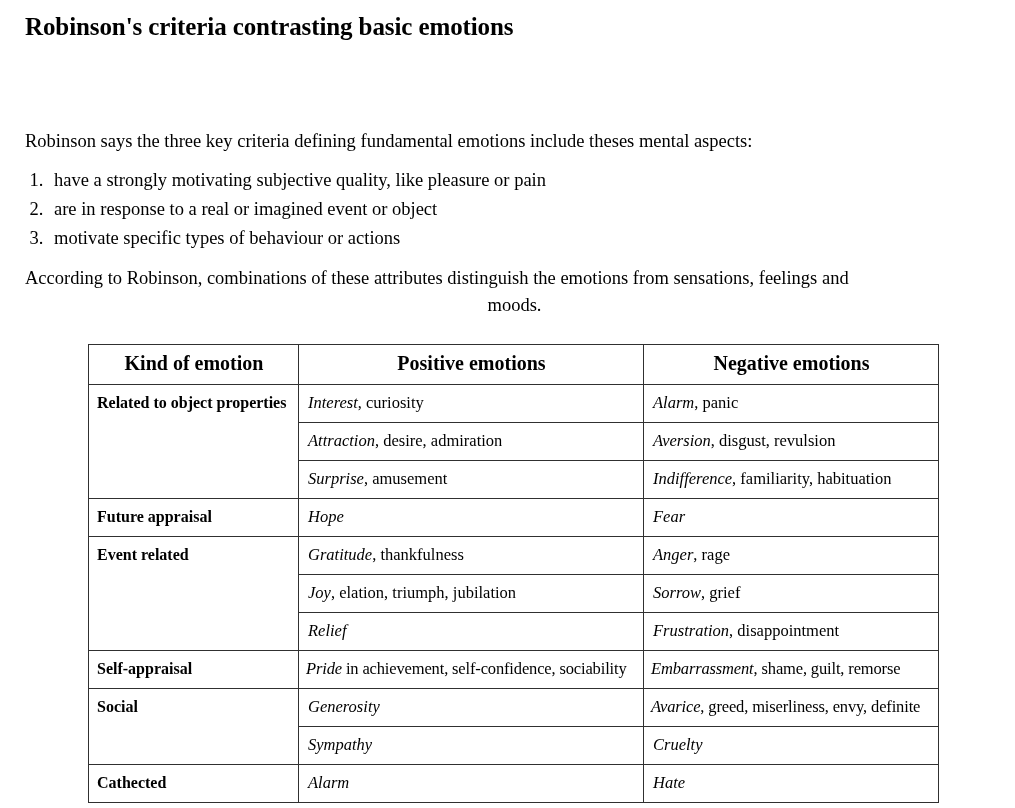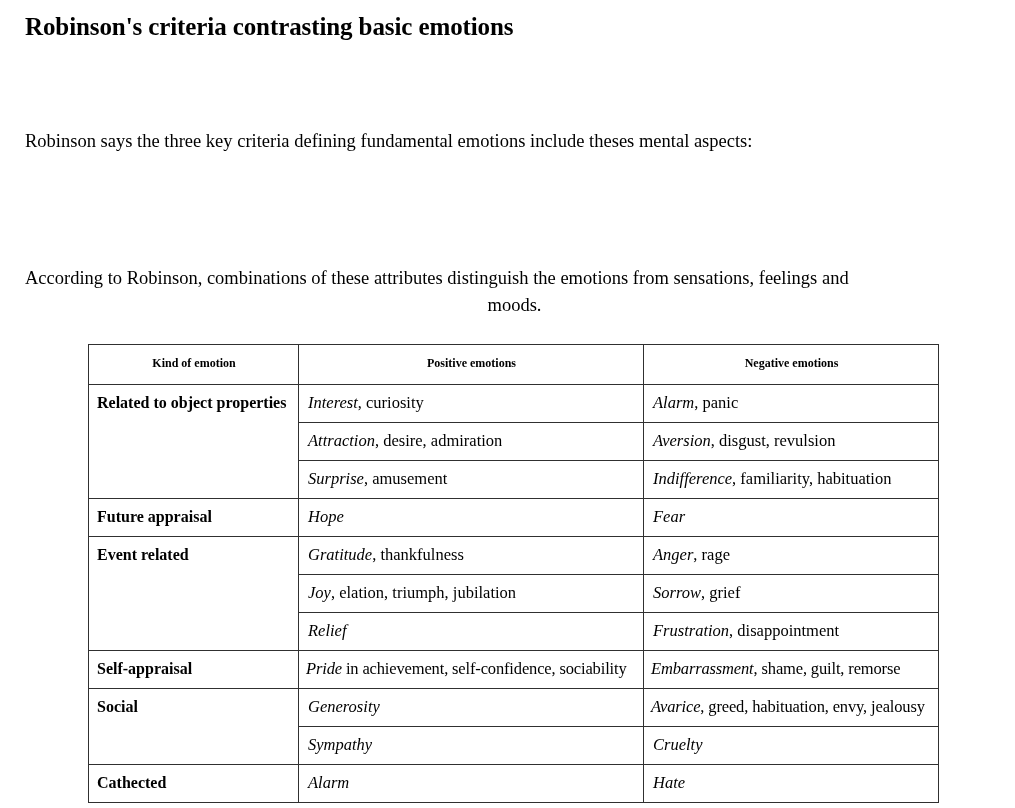--- a/index.html
+++ b/index.html
@@ -100,21 +100,21 @@
     vertical-align: top;
     padding: 7px 7px 7px 8px;
     height: 23px;
     line-height: 21px;
     overflow: hidden;
     white-space: nowrap;
   }
   table.emotions-table th {
     text-align: center;
     font-weight: bold;
-    font-size: 12px;
+    font-size: 20px;
     padding-top: 8px;
     padding-bottom: 8px;
   }
   table.emotions-table td.kind-cell {
     font-weight: bold;
     text-align: left;
     font-size: 16px;
     padding-left: 8px;
   }
   table.emotions-table td.emotion-cell {
@@ -132,20 +132,25 @@
 </head>
 <body>
 
 <div class="page">
 
   <h1 class="article-title">Robinson's criteria contrasting basic emotions</h1>
 
 
   <p class="para para-criteria">Robinson says the three key criteria defining fundamental emotions include theses mental aspects:</p>
 
+  <ol class="criteria-list">
+    <li>have a strongly motivating subjective quality, like pleasure or pain</li>
+    <li>are in response to a real or imagined event or object</li>
+    <li>motivate specific types of behaviour or actions</li>
+  </ol>
 
   <p class="para para-according"><span>According to Robinson, combinations of these attributes distinguish the emotions from sensations, feelings and</span><span class="lastline">moods.</span></p>
 
   <table class="emotions-table">
     <colgroup>
       <col class="c1">
         <col class="c2">
         <col class="c3">
     </colgroup>
     <thead>
@@ -193,21 +198,21 @@
 
       <tr>
         <td class="kind-cell">Self-appraisal</td>
         <td class="emotion-cell tight"><em>Pride</em><span> in achievement, self-confidence, sociability</span></td>
         <td class="emotion-cell tight"><em>Embarrassment</em><span>, shame, guilt, remorse</span></td>
       </tr>
 
       <tr>
         <td class="kind-cell" rowspan="2">Social</td>
         <td class="emotion-cell"><em>Generosity</em><span></span></td>
-        <td class="emotion-cell tight"><em>Avarice</em><span>, greed, habituation, envy, jealousy</span></td>
+        <td class="emotion-cell tight"><em>Avarice</em><span>, greed, miserliness, envy, definite</span></td>
       </tr>
       <tr>
         <td class="emotion-cell"><em>Sympathy</em><span></span></td>
         <td class="emotion-cell"><em>Cruelty</em><span></span></td>
       </tr>
 
       <tr>
         <td class="kind-cell">Cathected</td>
         <td class="emotion-cell"><em>Alarm</em><span></span></td>
         <td class="emotion-cell"><em>Hate</em><span></span></td>

